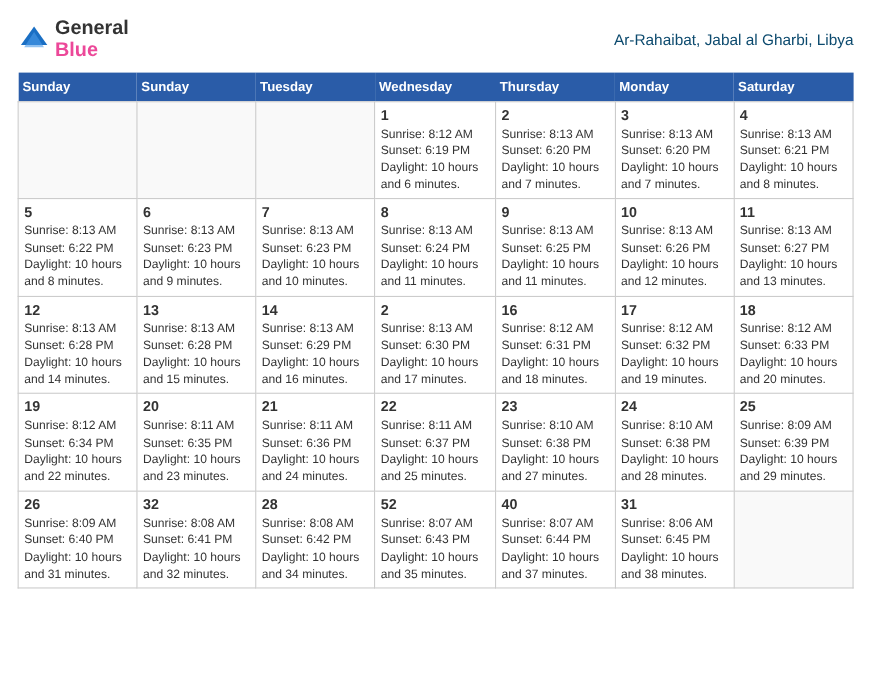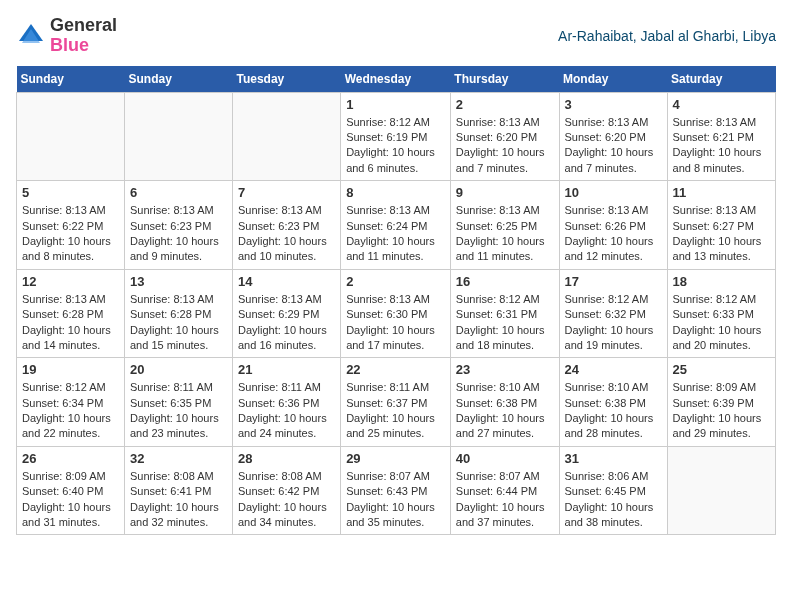--- a/index.html
+++ b/index.html
@@ -325,21 +325,21 @@
 and 32 minutes.</div>
         </td>
         <td>
           <div class="date-num">28</div>
           <div class="cell-text" style="white-space: pre-line;">Sunrise: 8:08 AM
 Sunset: 6:42 PM
 Daylight: 10 hours
 and 34 minutes.</div>
         </td>
         <td>
-          <div class="date-num">29</div>
+          <div class="date-num">52</div>
           <div class="cell-text" style="white-space: pre-line;">Sunrise: 8:07 AM
 Sunset: 6:43 PM
 Daylight: 10 hours
 and 35 minutes.</div>
         </td>
         <td>
           <div class="date-num">40</div>
           <div class="cell-text" style="white-space: pre-line;">Sunrise: 8:07 AM
 Sunset: 6:44 PM
 Daylight: 10 hours

